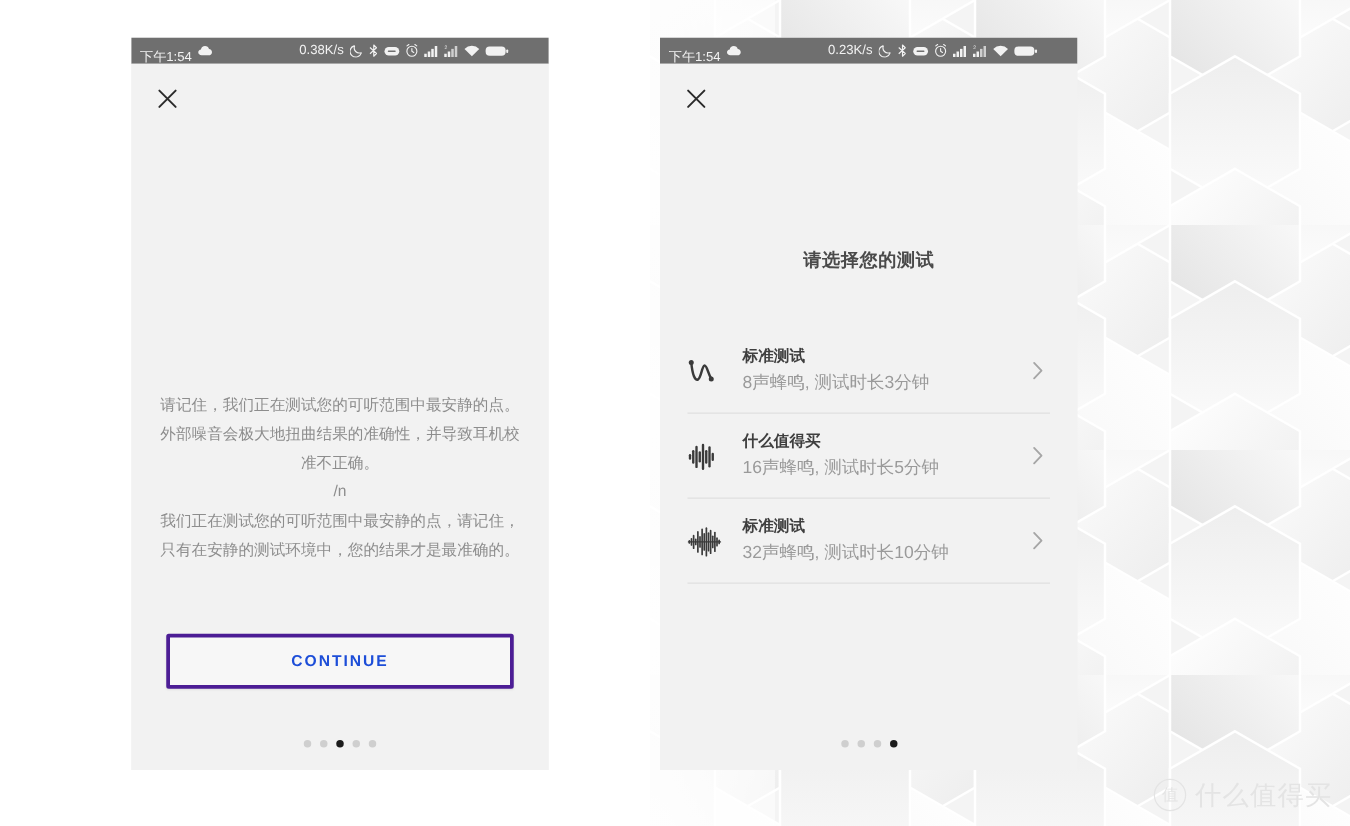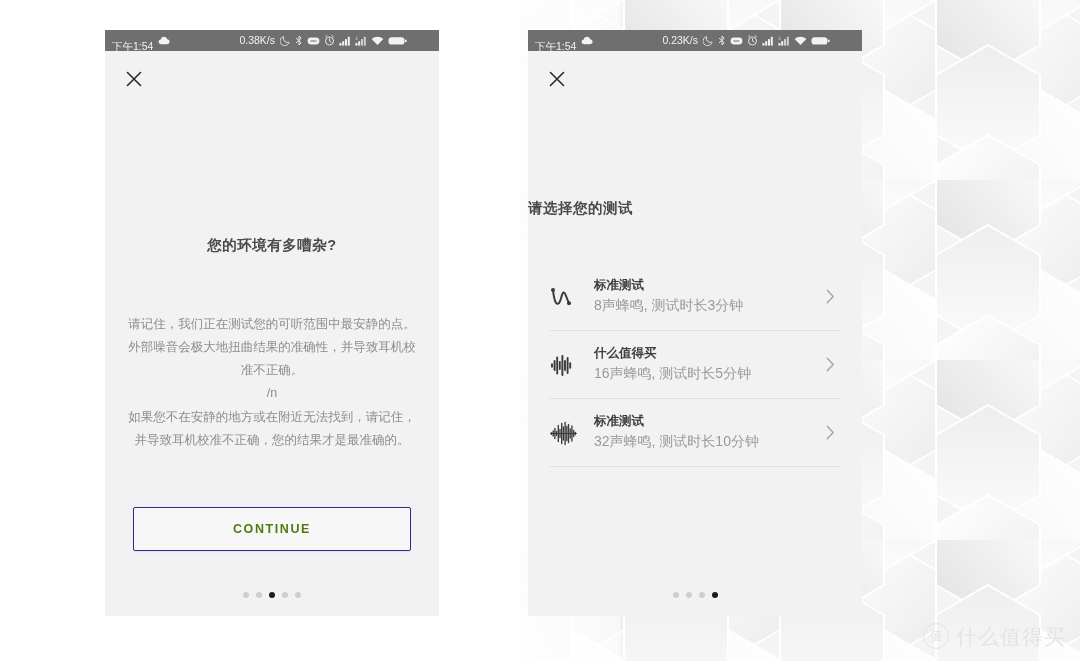--- a/index.html
+++ b/index.html
@@ -158,29 +158,29 @@
   .noise-body .para { margin: 0; }
   .noise-body .sep { margin: 0; }
 
   .continue-btn {
     position: absolute;
     left: 28px;
     right: 28px;
     bottom: 65px;
     height: 44px;
     background: #f7f7f7;
-    border: 1px solid #4c1d95;
+    border: 3px solid #4c1d95;
     border-radius: 2px;
     display: flex;
     align-items: center;
     justify-content: center;
     font-size: 12.5px;
     font-weight: bold;
     letter-spacing: 1.6px;
-    color: #4d7c0f;
+    color: #1d4ed8;
     box-shadow: 0 1px 2px rgba(0,0,0,0.07);
     box-sizing: border-box;
   }
 
   
   .dots {
     position: absolute;
     left: 0;
     right: 0;
     bottom: 18px;
@@ -196,20 +196,21 @@
     background: #cfcfcf;
   }
   .dot.active { background: #1c1c1c; }
 
   
   .choose-title {
     position: absolute;
     left: 0;
     right: 0;
     top: 148px;
+    text-align: center;
     font-size: 14.5px;
     font-weight: bold;
     color: #4a4a4a;
     letter-spacing: 0.5px;
   }
   .test-list {
     position: absolute;
     left: 22px;
     right: 22px;
     top: 212px;
@@ -399,26 +400,25 @@
   <div class="screen">
 
     <div class="close-btn">
       <span>
         <svg width="16" height="16" viewBox="0 0 16 16">
             <path d="M1.5 1.5 14.5 14.5M14.5 1.5 1.5 14.5" stroke="#2b2b2b" stroke-width="1.6" stroke-linecap="round"></path>
           </svg>
       </span>
     </div>
 
-    <div class="noise-title">您的环境有多嘈杂?</div>
 
     <div class="noise-body">
       <p class="para">请记住，我们正在测试您的可听范围中最安静的点。外部噪音会极大地扭曲结果的准确性，并导致耳机校准不正确。</p>
       <p class="sep">/n</p>
-      <p class="para">如果您不在安静的地方或在附近无法找到，请记住，并导致耳机校准不正确，您的结果才是最准确的。</p>
+      <p class="para">我们正在测试您的可听范围中最安静的点，请记住，只有在安静的测试环境中，您的结果才是最准确的。</p>
     </div>
 
     <div class="continue-btn">CONTINUE</div>
 
     <div class="dots" id="dots-left">
         <span class="dot"></span>
         <span class="dot"></span>
         <span class="dot active"></span>
         <span class="dot"></span>
         <span class="dot"></span>

